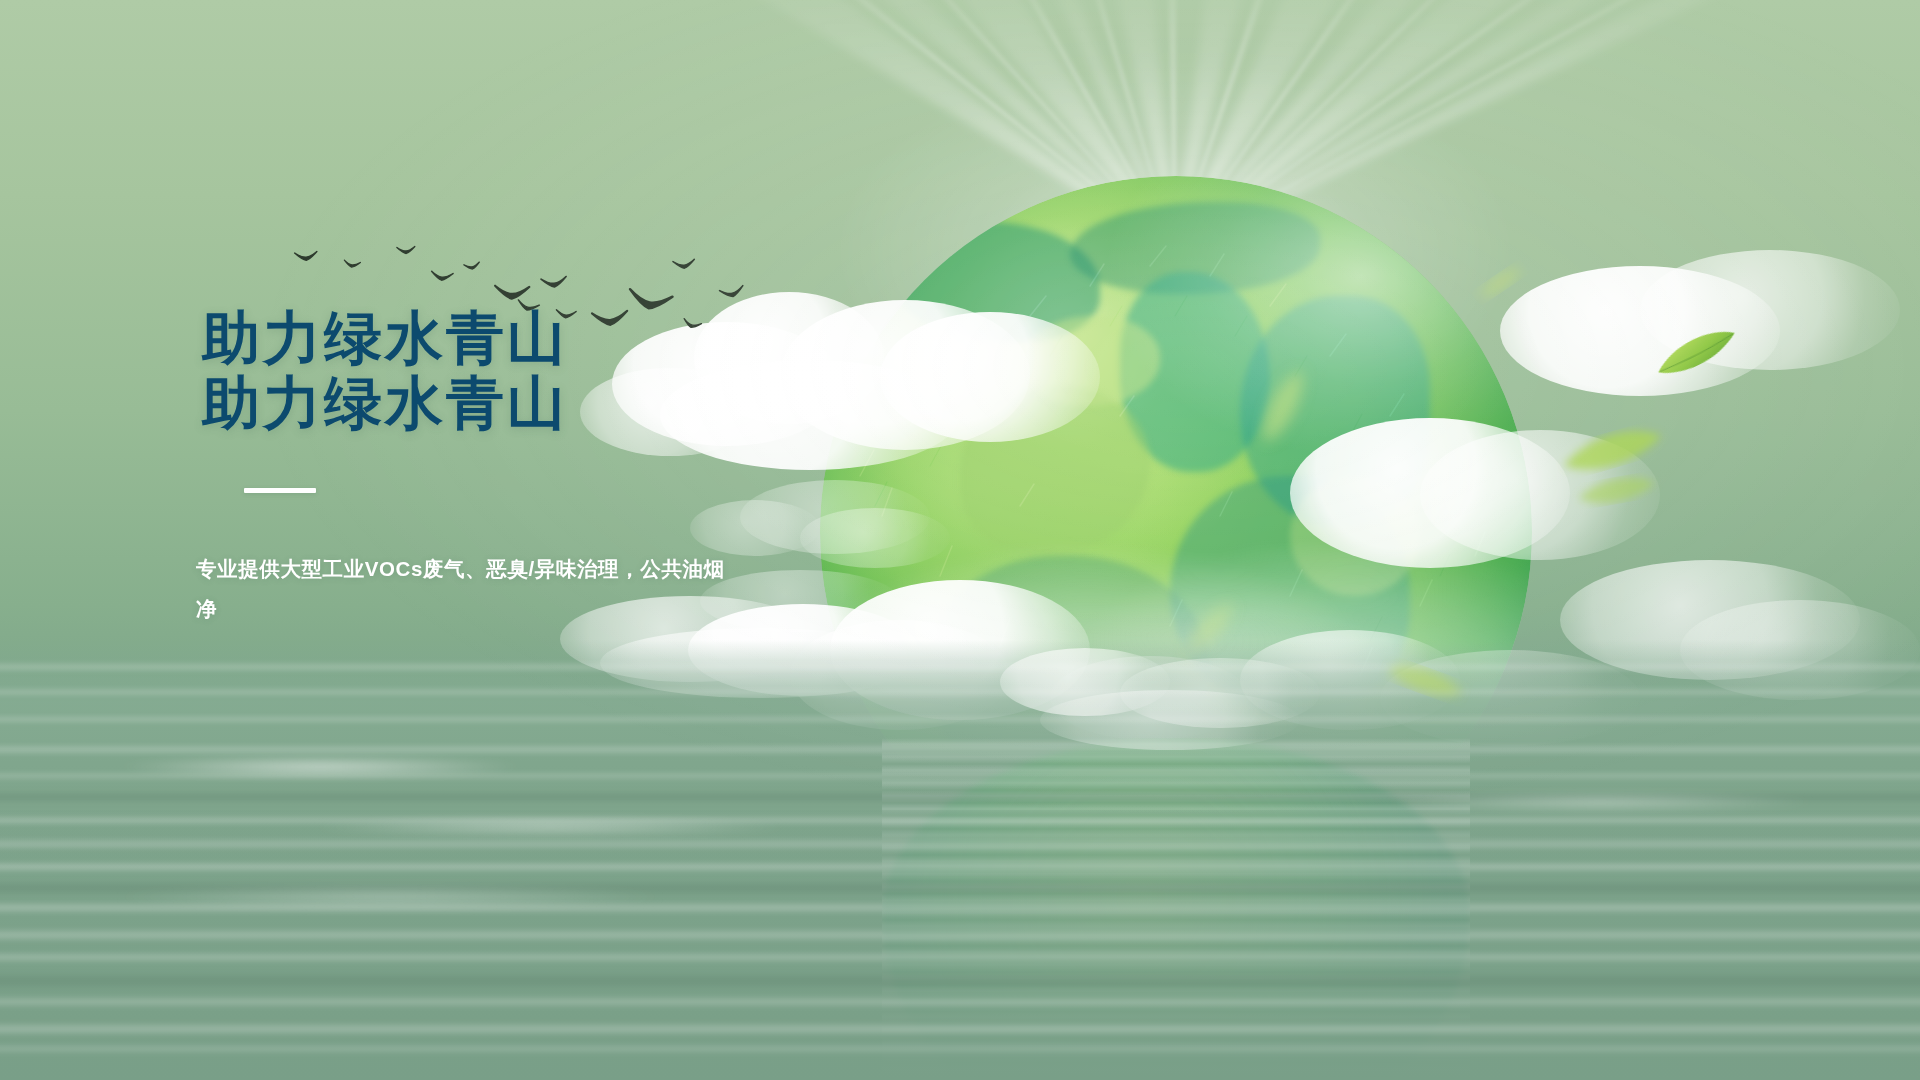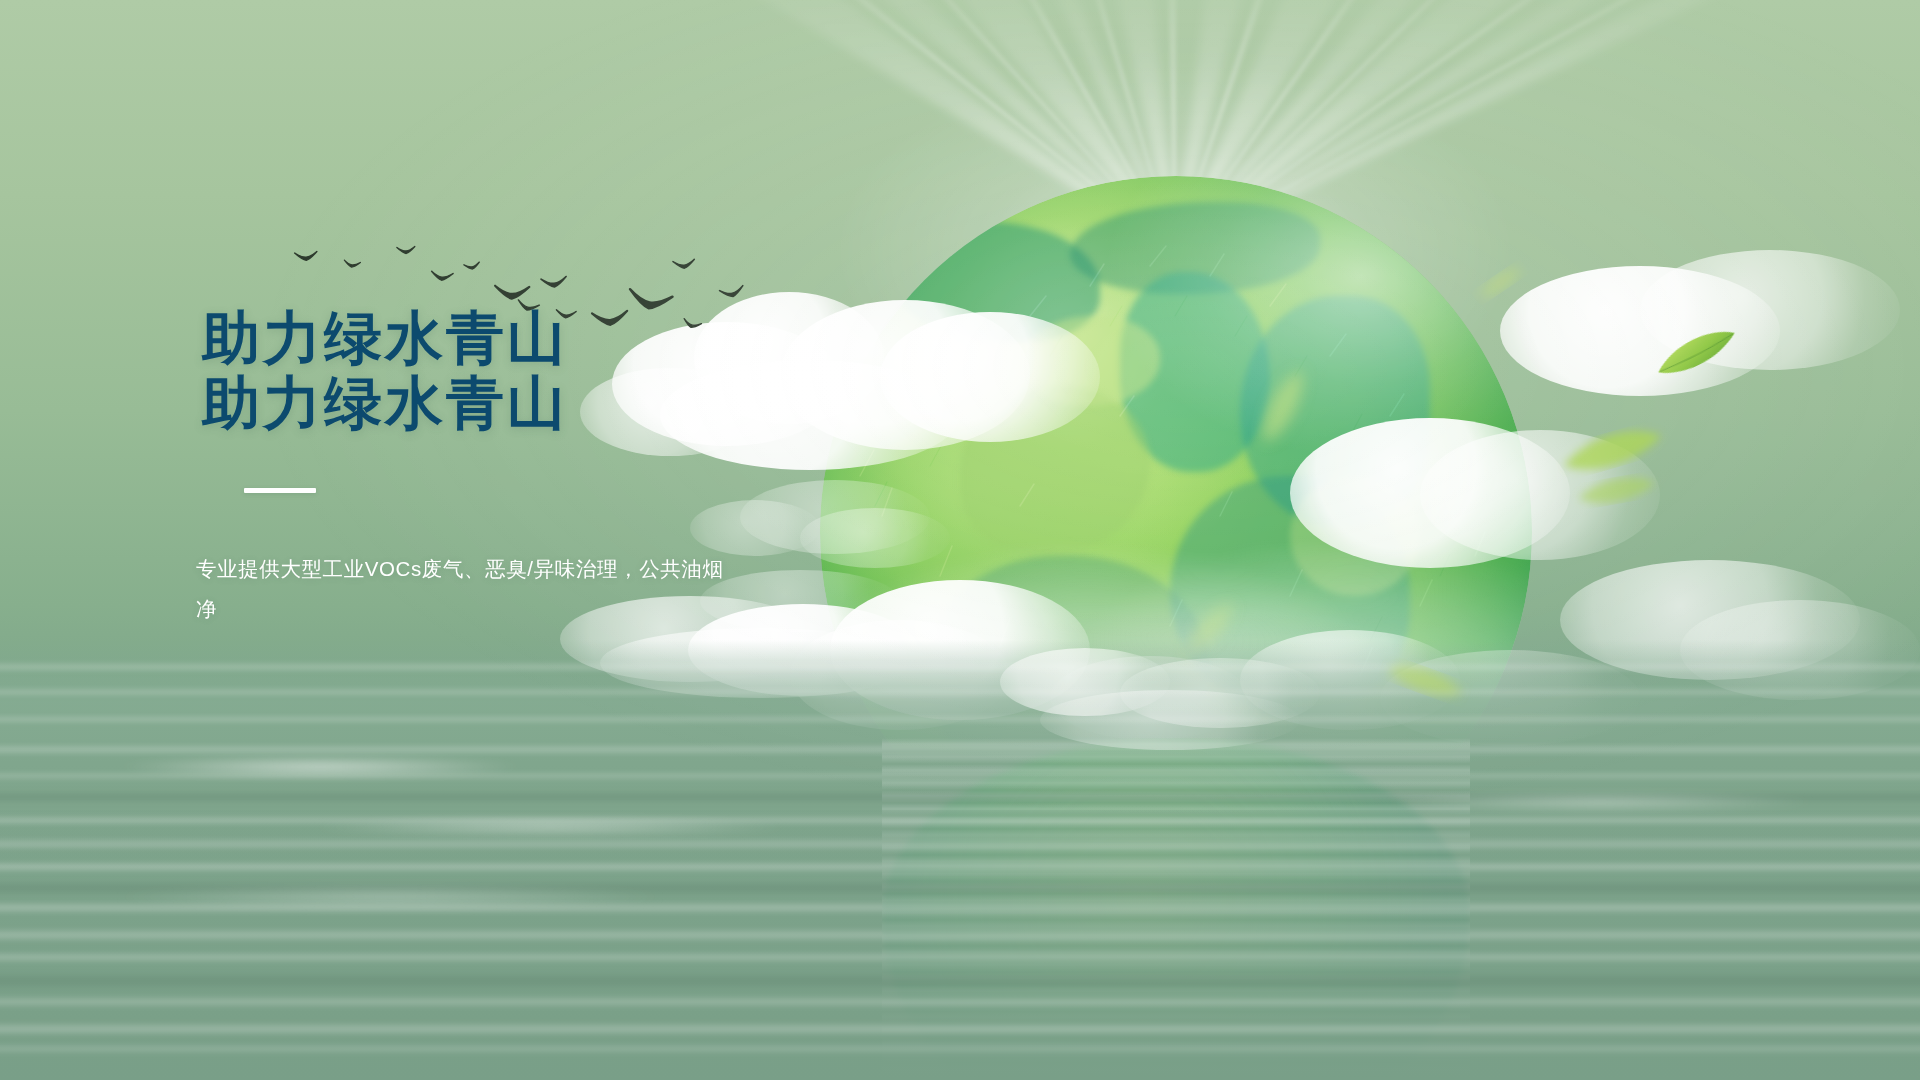--- a/index.html
+++ b/index.html
@@ -173,21 +173,21 @@
   .divider{
     width:72px;height:5px;background:#fff;
     margin:52px 0 0 48px;border-radius:1px;
     box-shadow:0 1px 4px rgba(60,98,78,.18);
   }
   .lede{
     margin:56px 0 0 0;color:#fff;font-size:20.5px;
     line-height:1.95;letter-spacing:.6px;max-width:530px;
     text-shadow:0 1px 6px rgba(60,98,78,.22);
   }
-  .lede span{display:block;}
+  .lede span{display:block;font-weight:bold;}
 
   
   .tint{
     position:absolute;inset:0;pointer-events:none;
     background:radial-gradient(ellipse 70% 60% at 62% 34%,
       rgba(255,255,255,.12) 0%, rgba(255,255,255,0) 70%);
   }
 </style>
 </head>
 <body>

